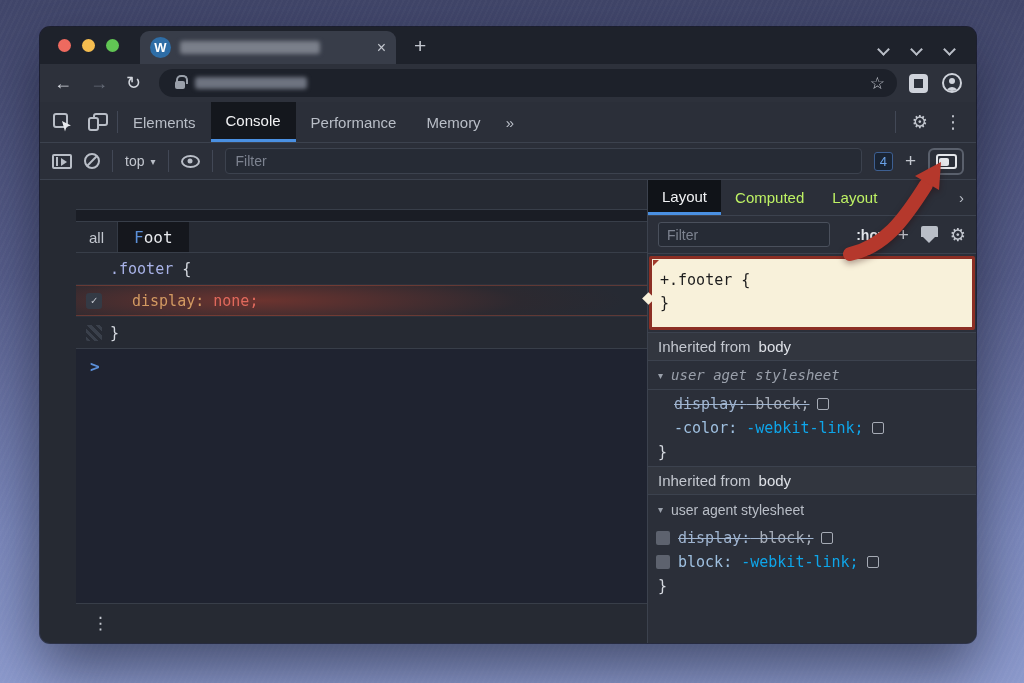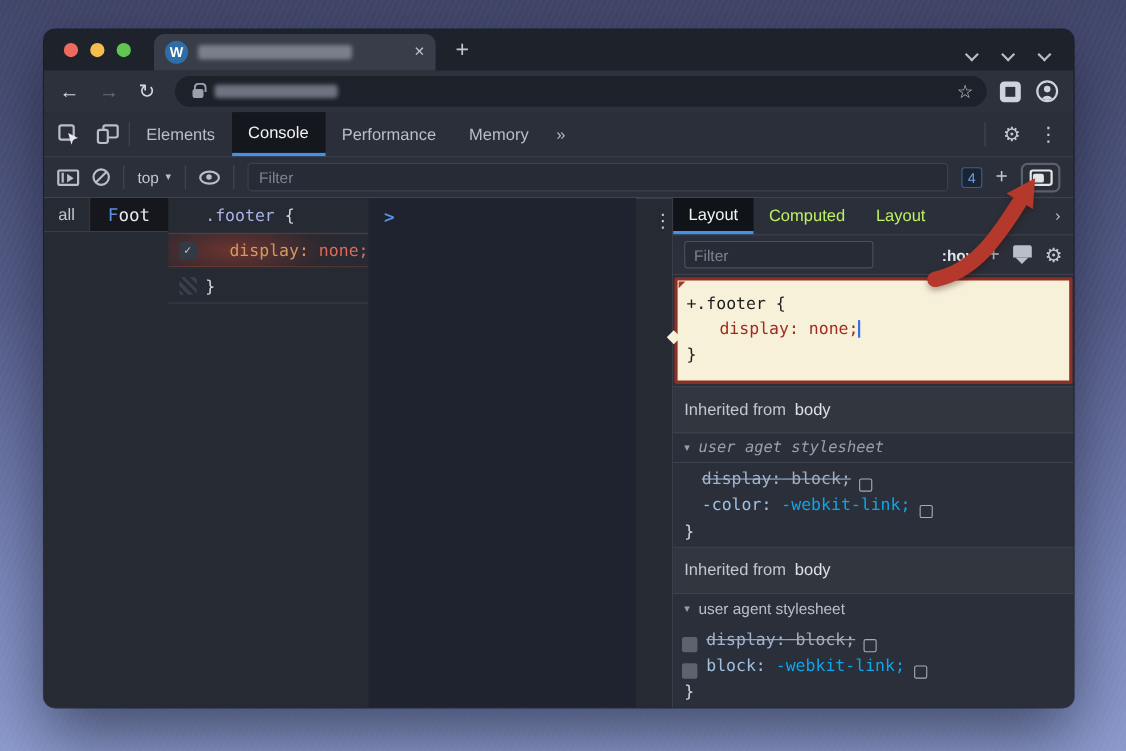--- a/index.html
+++ b/index.html
@@ -73,21 +73,21 @@
   .filter-input::placeholder { color:#7d8390; }
   .issues-badge { min-width:19px; height:19px; border:1px solid #3d5f92; background:#1a2433; color:#6aa2e8;
                   border-radius:3px; font-size:13px; display:flex; align-items:center; justify-content:center; padding:0 3px; }
   .plus-ic { color:#c3c7cf; font-size:19px; }
   .dock-btn { width:36px; height:27px; border:2px solid #5a606c; border-radius:6px; display:flex; align-items:center; justify-content:center; }
   .dock-ic { width:21px; height:15px; border:2px solid #e4e6ea; border-radius:3px; position:relative; }
   .dock-ic::after { content:""; position:absolute; left:1px; bottom:1px; width:10px; height:8px; background:#e4e6ea; border-radius:2px; }
 
   
   .main { flex:1; display:flex; min-height:0; }
-  .left { width:572px; background:#262a33; display:flex; flex-direction:row; border-right:1px solid #3c424e; }
+  .left { width:572px; background:#262a33; display:flex; flex-direction:column; border-right:1px solid #3c424e;margin-left:36px; }
   .lrow1 { height:30px; border-bottom:1px solid #383e49; }
   .lrow2 { height:12px; background:#1a1d25; border-bottom:1px solid #383e49; }
   .chips { height:31px; display:flex; align-items:stretch; border-bottom:1px solid #383e49; }
   .chip-all { display:flex; align-items:center; padding:0 13px; color:#c3c7cf; font-size:15px; border-right:1px solid #343a45; }
   .chip-foot { display:flex; align-items:center; padding:0 16px; background:#15171d; font-size:16px; font-family:"DejaVu Sans Mono",monospace; }
   .chip-foot .f { color:#5b8fd8; } .chip-foot .rest { color:#e8eaee; }
   .code { font-family:"DejaVu Sans Mono",monospace; font-size:15px; }
   .crow { height:32px; display:flex; align-items:center; border-bottom:1px solid #2d313b; }
   .crow .ind { padding-left:34px; }
   .sel { color:#a9b3e8; } .brace { color:#d5d9e0; }
@@ -121,29 +121,29 @@
   .overlay-box { margin:2px 1px; border:3px solid #8c2f24; background:#f8f1da; border-radius:2px;
                  font-family:"DejaVu Sans Mono",monospace; font-size:15px; color:#1c1c1c;
                  padding:10px 10px 12px 8px; line-height:23px; position:relative; }
   .overlay-box::before { content:""; position:absolute; left:-8px; top:52%; width:9px; height:9px; background:#f8f1da; transform:rotate(45deg); }
   .overlay-box .corner { position:absolute; left:1px; top:1px; width:0; height:0;
                  border-top:6px solid #a33a2c; border-right:6px solid transparent; }
   .ov-prop { color:#a12b20; } .ov-val { color:#a12b20; white-space:pre; }
   .ov-ind { padding-left:30px; }
   .cursor { display:inline-block; width:2px; height:16px; background:#3b6fe0; vertical-align:-3px; }
 
-  .sec-head { height:45px; background:#32363f; border-bottom:1px solid #3c424e; border-top:1px solid #3c424e;
+  .sec-head { height:29px; background:#32363f; border-bottom:1px solid #3c424e; border-top:1px solid #3c424e;
               display:flex; align-items:center; padding-left:10px; color:#c3c7cf; font-size:15px; gap:8px; }
   .sec-head .sel-name { color:#dde0e6; }
   .sheet-row { height:29px; display:flex; align-items:center; padding-left:10px; gap:8px;
                color:#9aa0ab; font-size:14px; border-bottom:1px solid #3c424e; }
   .sheet-row .tri { font-size:10px; color:#9aa0ab; }
   .sheet-italic { font-style:italic; font-family:"DejaVu Sans Mono",monospace; }
   .rules { font-family:"DejaVu Sans Mono",monospace; font-size:15px; line-height:24px; padding:2px 0 2px 0; }
-  .rline { display:flex; align-items:flex-end; padding-left:26px; }
+  .rline { display:flex; align-items:center; padding-left:26px; }
   .rline.with-sq { padding-left:8px; }
   .gray-sq { width:14px; height:14px; background:#5d626e; border-radius:2px; margin-right:8px; flex:0 0 auto; }
   .struck { text-decoration:line-through; color:#9fb4d0; }
   .struck .v { color:#a7adb8; }
   .propc { color:#9fc0e0; } .valc { color:#0ea5e9; white-space:pre; }
   .cb { width:12px; height:12px; border:1.5px solid #a6abb5; border-radius:2px; margin-left:8px; flex:0 0 auto; }
   .rbrace { color:#d5d9e0; padding-left:10px; }
 
   
   .svg-ic { display:block; }
@@ -277,21 +277,20 @@
         <input class="st-filter" placeholder="Filter" style="">
         <span class="hov">:hov</span>
         <span class="plus-ic">+</span>
         <span class="tag-ic"></span>
         <span class="glyph-ic">⚙</span>
       </div>
 
       <div class="overlay-box">
         <span class="corner"></span>
         <div><span>+</span><span>.footer {</span></div>
-        <div class="ov-ind"><span class="ov-prop">display:</span><span class="ov-val"> none;</span><span class="cursor"></span></div>
         <div><span>}</span></div>
       </div>
 
       <div class="sec-head">
         <span>Inherited from</span>
         <span class="sel-name">body</span>
       </div>
       <div class="sheet-row">
         <span class="tri">▾</span>
         <span class="sheet-italic">user aget stylesheet</span>

